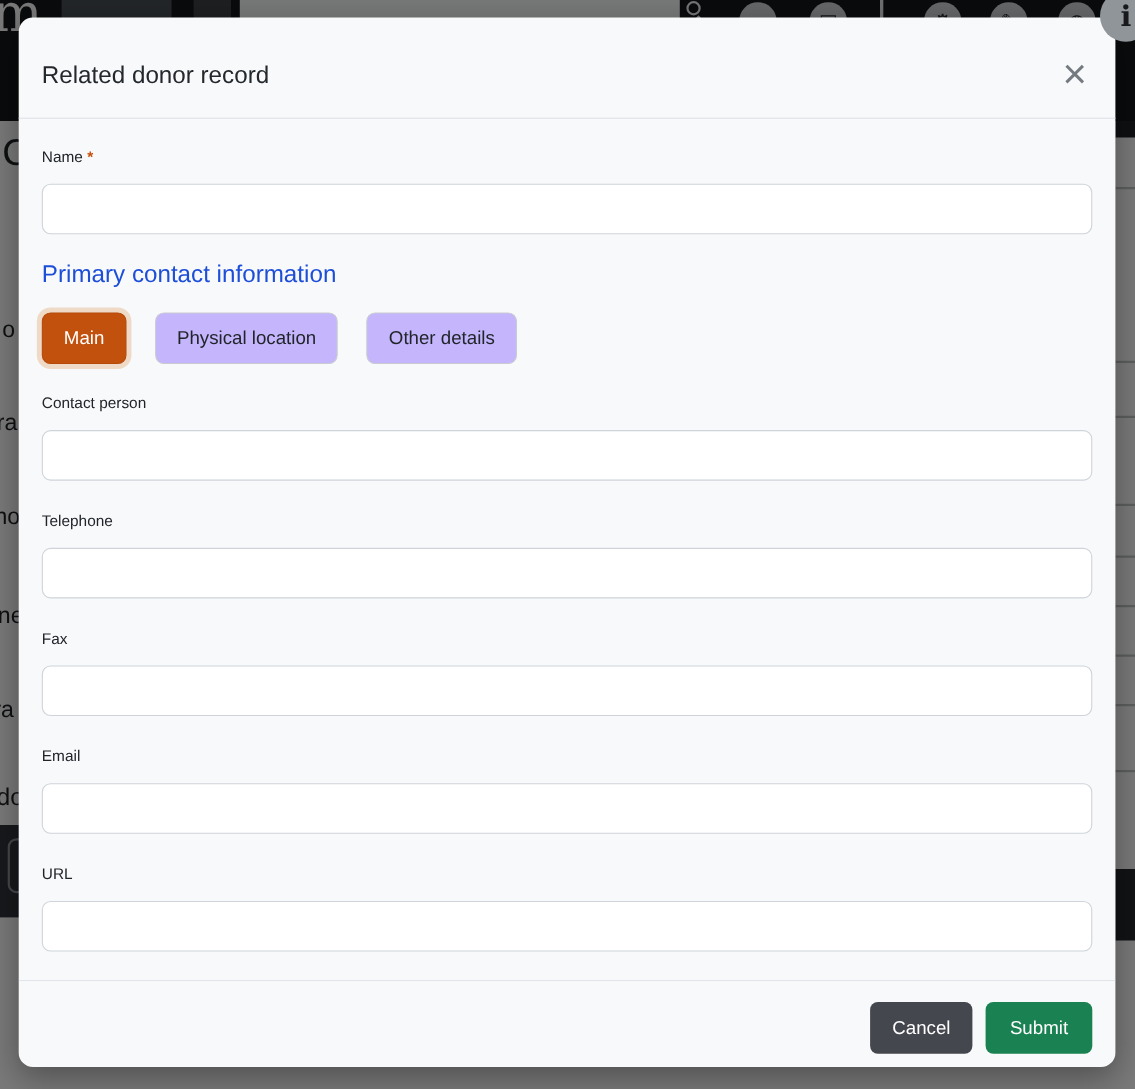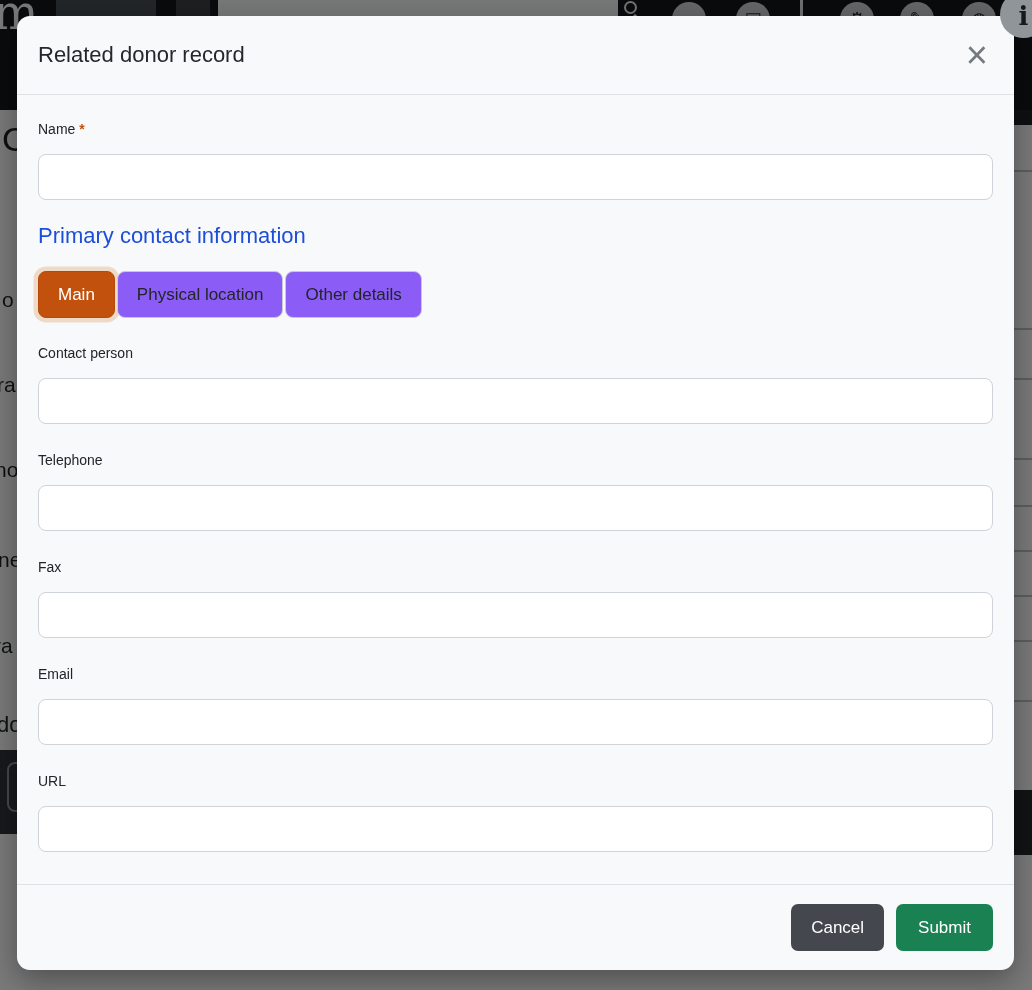--- a/index.html
+++ b/index.html
@@ -30,31 +30,31 @@
 
   
   .info-widget { position:absolute; top:-9px; right:-15px; width:47px; height:47px; border-radius:50%;
     background:#90959a; color:#17191b; z-index:20; font-family:"DejaVu Serif",serif; font-weight:bold;
     font-size:26px; text-align:center; line-height:50px; }
 
   
   .modal { position:absolute; left:17px; top:16px; width:997px; height:954px; background:#f8f9fa;
     border-radius:13px; box-shadow:0 10px 30px rgba(0,0,0,.35); z-index:10; display:flex; flex-direction:column; }
   .modal-header { flex:0 0 79px; display:flex; align-items:center; justify-content:space-between;
-    padding:0 22px 0 21px; border-bottom:1px solid #dee2e6; }
+    padding:0 22px 0 21px; border-bottom:1px solid #dee2e6;margin-top:13px; }
   .modal-title { font-size:22px; color:#24282d; font-weight:normal; }
   .close-btn { background:none; border:none; font-size:38px; font-weight:200; color:#757a80; cursor:pointer; line-height:30px; padding:0 4px; }
   .modal-body { flex:1 1 auto; padding:24px 21px 0 21px; }
   .field-label { display:block; font-size:14px; color:#212529; line-height:20px; margin-bottom:15px; }
   .req { color:#c6500c; font-weight:bold; }
   .text-input { display:block; width:100%; height:46px; background:#fff; border:1px solid #ced4da;
     border-radius:8px; font-size:17px; color:#212529; padding:0 12px; outline:none; }
   .section-heading { font-size:22px; font-weight:normal; color:#1d4ed8; line-height:26px; margin:23px 0 22px 0; }
-  .tab-row { display:flex; gap:2px; margin-bottom:25px; }
-  .tab-btn { height:47px; padding:0 19px; font-size:17px; border-radius:8px; background:#8b5cf6;
+  .tab-row { display:flex; gap:26px; margin-bottom:25px; }
+  .tab-btn { height:47px; padding:0 19px; font-size:17px; border-radius:8px; background:#c4b5fd;
     border:1px solid #c8ccd1; color:#212529; cursor:pointer; }
   .tab-btn.active { background:#c2510e; border-color:#b54a0b; color:#fff; box-shadow:0 0 0 4.5px #efdac7; }
   .form-group { margin-bottom:26px; }
   .modal-footer { flex:0 0 86px; border-top:1px solid #dee2e6; display:flex; align-items:center;
     justify-content:flex-end; gap:12px; padding:0 21px; border-radius:0 0 13px 13px; }
   .btn { height:47px; border:none; border-radius:7px; font-size:17px; color:#fff; cursor:pointer; }
   .btn-cancel { background:#44474e; padding:0 20px; }
   .btn-submit { background:#1a8152; padding:0 22px; }
 </style>
 </head>

